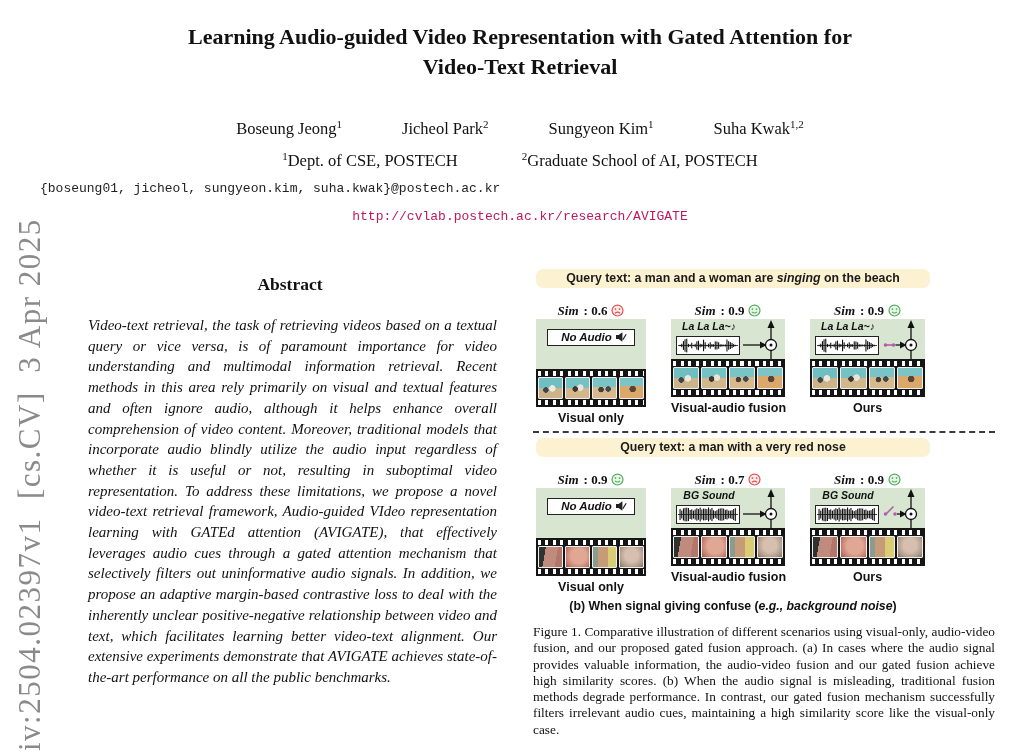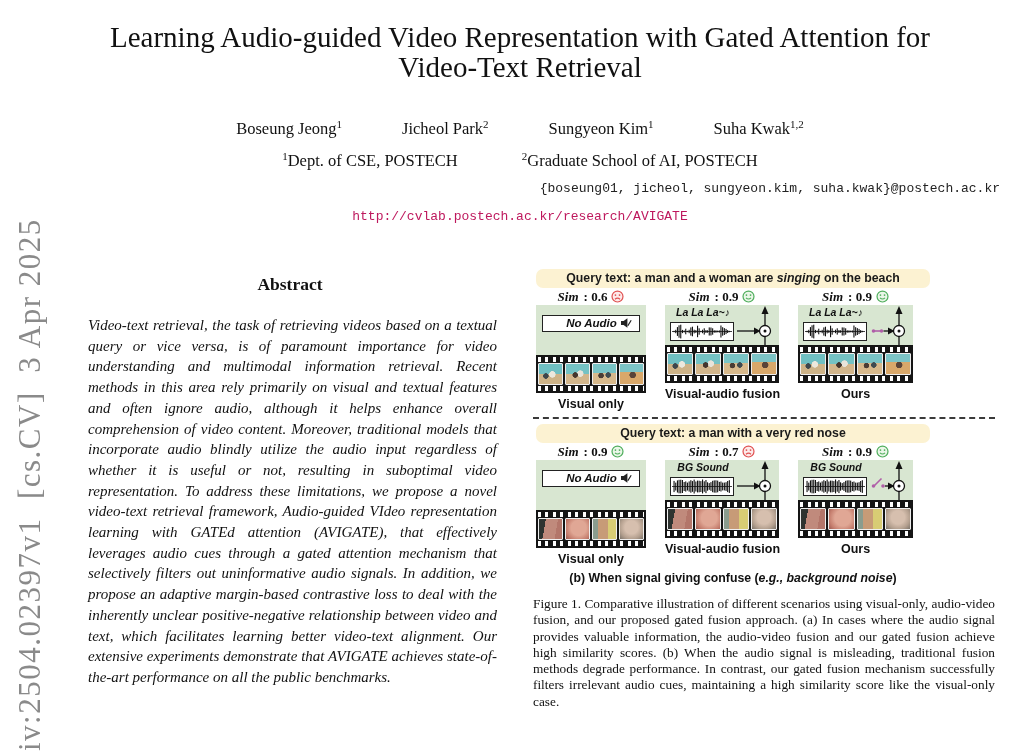--- a/index.html
+++ b/index.html
@@ -14,27 +14,27 @@
   .stamp {
     position:absolute; left:12px; top:802px;
     transform:rotate(-90deg); transform-origin:0 0;
     font-family:"Liberation Serif", serif;
     font-size:31px; letter-spacing:1.5px; color:#8a8a8a;
     white-space:pre;
   }
 
   
   .titleblock { position:absolute; left:40px; right:24px; top:22px; text-align:center; }
-  .titleblock h1 { font-size:29px; line-height:30px; font-weight:normal; }
+  .titleblock h1 { font-size:22px; line-height:30px; font-weight:bold; }
   .authors { position:absolute; left:40px; right:24px; top:119px;
              display:flex; justify-content:center; gap:60px; font-size:16.5px; }
   .affils  { position:absolute; left:40px; right:24px; top:151px;
              display:flex; justify-content:center; gap:64px; font-size:16.5px; }
   sup { font-size:11px; vertical-align:super; line-height:0; }
-  .emails { position:absolute; left:40px; right:24px; top:181px; text-align:right;
+  .emails { position:absolute; left:40px; right:24px; top:181px; text-align:left;
             font-family:"Liberation Mono", monospace; font-size:13px; color:#222; }
   .urlline { position:absolute; left:40px; right:24px; top:206px; text-align:center; }
   .urlline a { font-family:"Liberation Mono", monospace; font-size:13px;
                color:#be185d; text-decoration:none; }
 
   
   .leftcol { position:absolute; left:75px; top:274px; width:430px; }
   .leftcol h2 { text-align:center; font-size:17.5px; font-weight:bold; margin-bottom:20px; }
   .abstract-text {
     margin-left:13px; width:409px;
@@ -44,37 +44,37 @@
 
   
   .rightcol { position:absolute; left:533px; top:269px; width:462px; }
   .fig-block { width:394px; margin-left:3px; }
   .query-bar {
     background:#fcf2d2; border-radius:7px; text-align:center;
     font-family:"Liberation Sans", sans-serif; font-size:12.3px; font-weight:600;
     color:#1a1a1a; padding:2px 0 3px 0;
   }
   .query-bar i { font-weight:bold; }
-  .panels { display:flex; gap:19px; margin-top:0; }
+  .panels { display:flex; gap:25px; margin-top:14px; }
   .pcol { display:flex; flex-direction:column; }
   .pcol.c1 { width:110px; } .pcol.c2 { width:114px; } .pcol.c3 { width:115px; }
   .sim { height:17px; display:flex; justify-content:center; align-items:center; gap:4px;
          font-family:"Liberation Serif", serif; font-weight:bold; font-size:13px; }
   .sim i { margin-right:1px; }
   .panel { background:#d8e6d1; width:100%; }
   .ptop { position:relative; height:40px; }
   .audio-label { position:absolute; top:1px; left:0; width:76px; text-align:center;
                  font-family:Liberation Sans, sans-serif; font-style:italic;
                  font-weight:bold; font-size:10.5px; color:#111; }
   .wavebox { position:absolute; left:5px; top:17px; width:64px; height:19px;
              background:#fff; border:1.2px solid #222; }
   .wavebox svg { display:block; margin:1px auto 0 auto; }
   .flow { position:absolute; top:0; right:2px; }
   .noaudio { margin:10px auto 0 auto; width:fit-content; background:#fff;
-             border:1.5px solid #222; padding:1px 7px 2px 23px;
+             border:1.5px solid #222; padding:1px 7px 2px 13px;
              font-family:"Liberation Sans", sans-serif; font-style:italic;
              font-weight:bold; font-size:11.5px; display:flex; align-items:center; gap:3px; }
   .film { background:#151515; padding:1px 2px; }
   .sprocket { height:5px; margin:1px 0;
               background:repeating-linear-gradient(90deg,#fff 0 3px,#151515 3px 7.5px); }
   .frames { display:flex; gap:2px; }
   .frame { flex:1; height:22px; border:1px solid #eee; border-radius:1px; }
   
   .fa1 { background:radial-gradient(circle at 30% 60%, #3d464c 0 2.5px, transparent 3px),
                     radial-gradient(circle at 58% 52%, #ece8dd 0 3px, transparent 3.5px),

